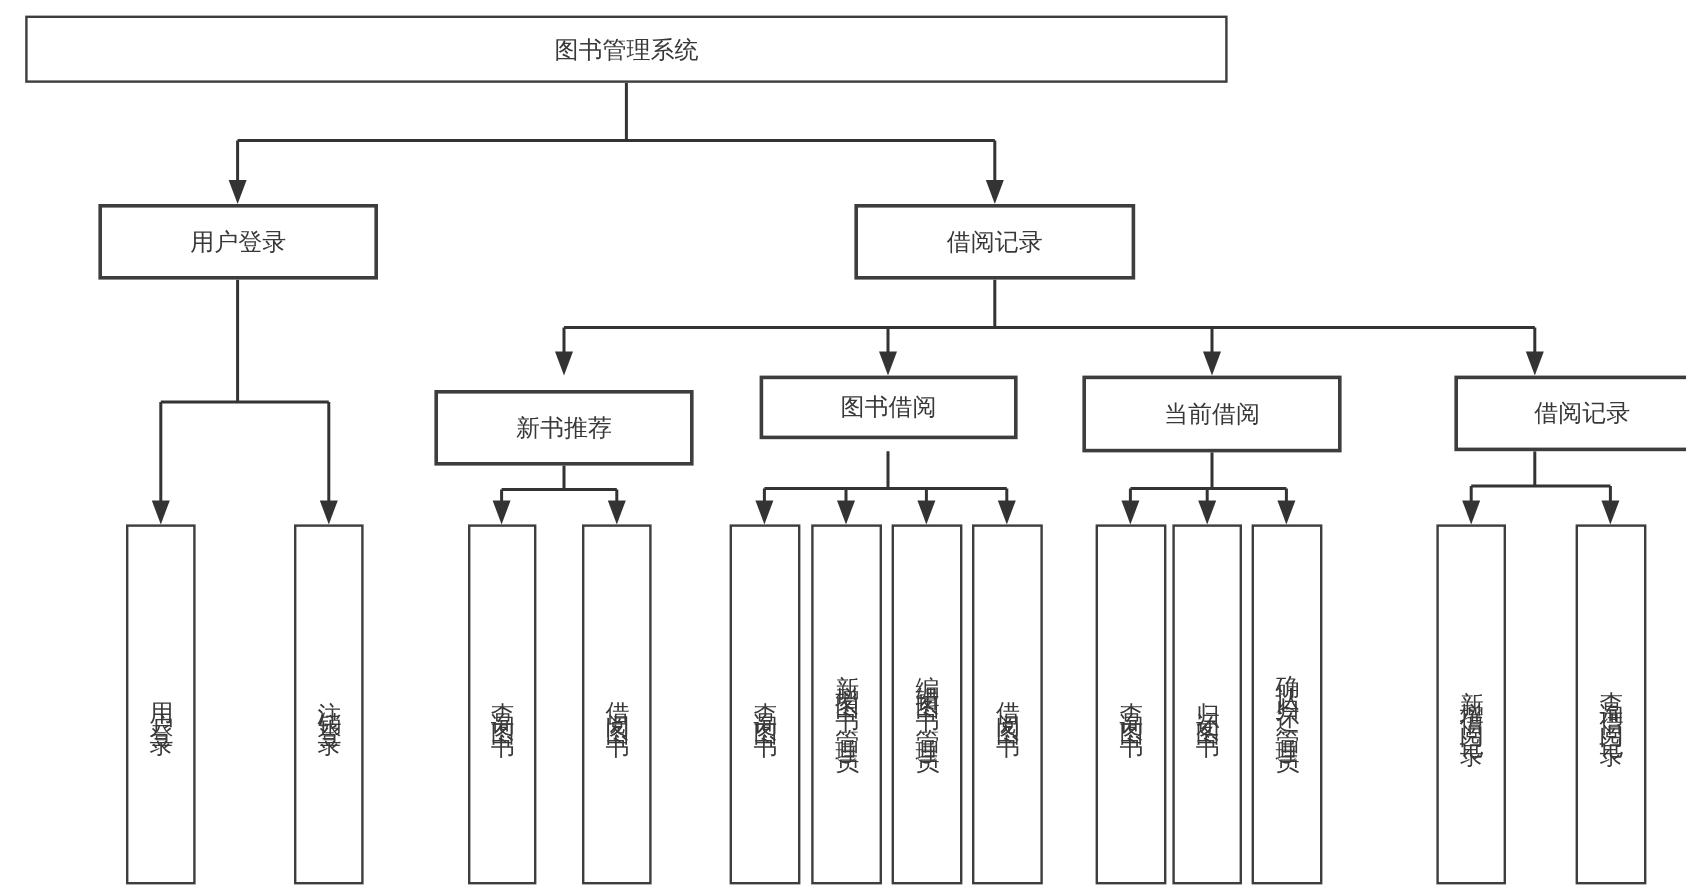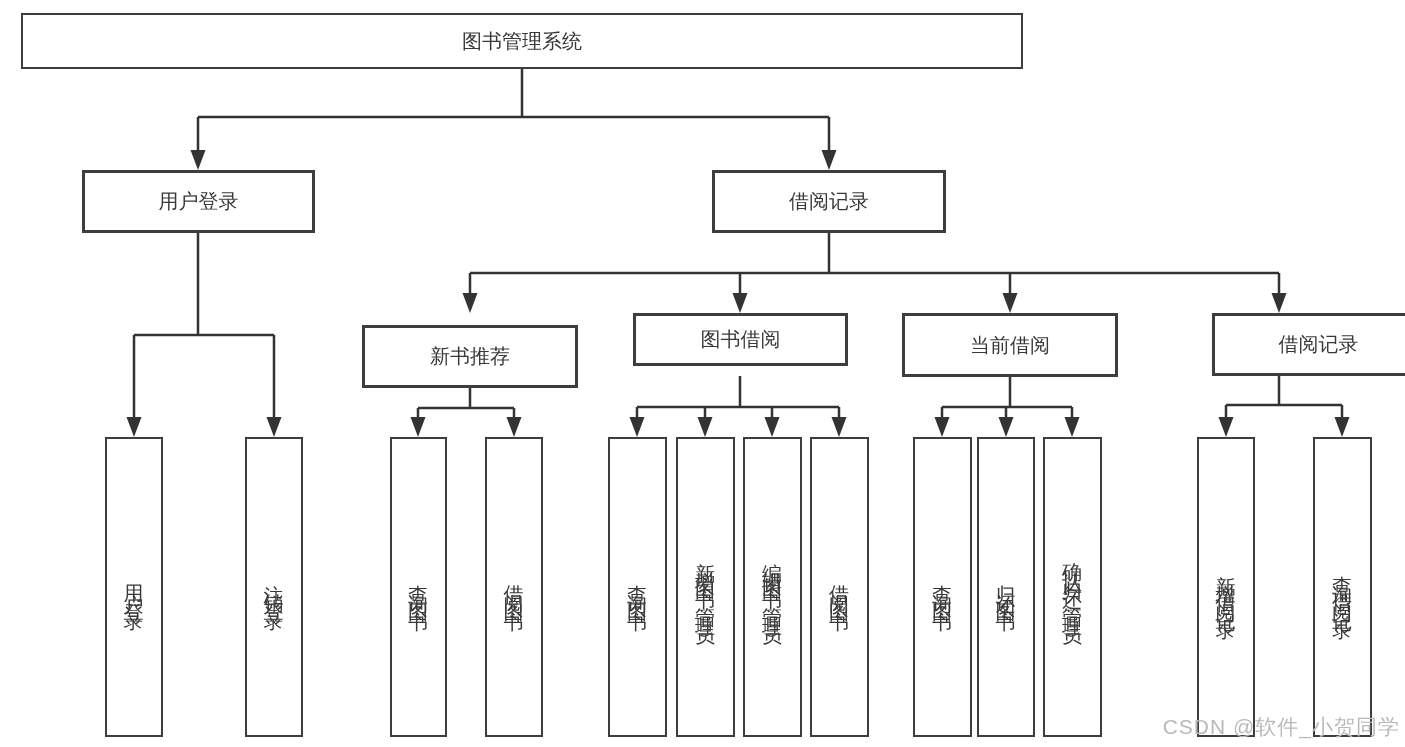--- a/index.html
+++ b/index.html
@@ -131,14 +131,13 @@
       <div class="node leaf" style="left: 1043px; top: 437px; width: 59px; height: 300px;">
         <span class="lbl">确认归还（管理员）</span>
       </div>
       <div class="node leaf" style="left: 1197px; top: 437px; width: 58px; height: 300px;">
         <span class="lbl">新增借阅记录</span>
       </div>
       <div class="node leaf" style="left: 1313px; top: 437px; width: 59px; height: 300px;">
         <span class="lbl">查询借阅记录</span>
       </div>
     </div>
-  <div class="watermark">CSDN @软件_小贺同学</div>
 </div>
 
 </body></html>

